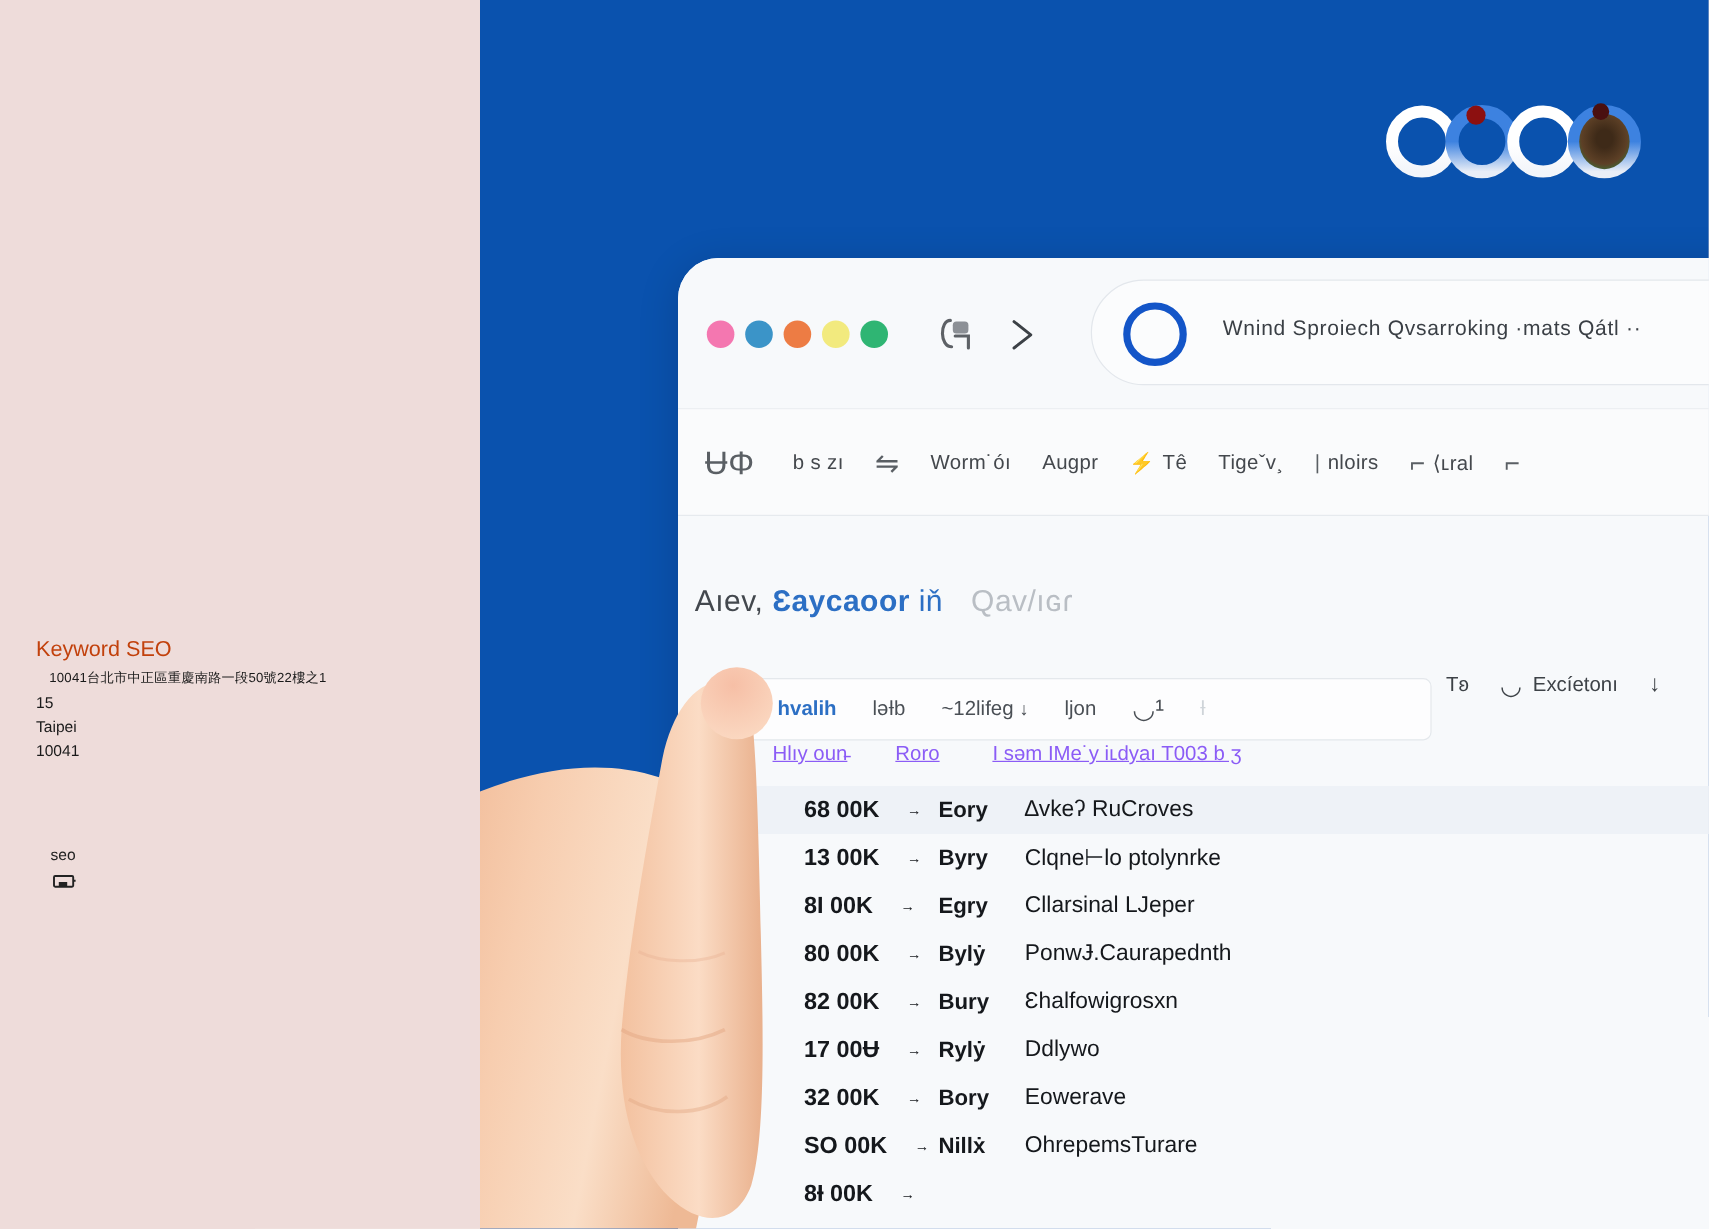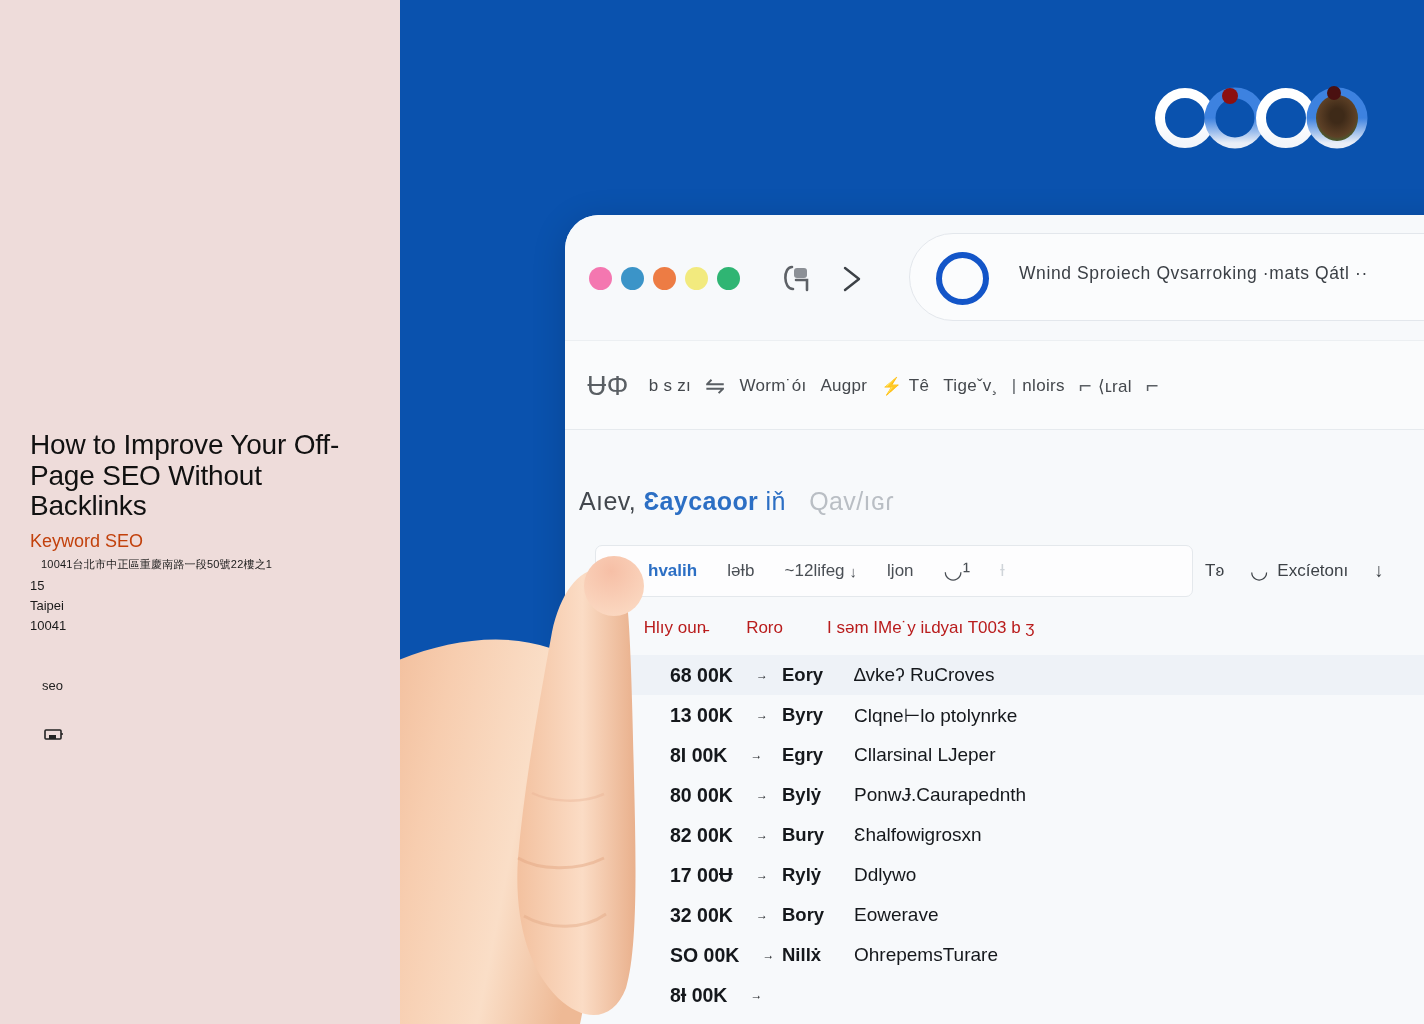--- a/index.html
+++ b/index.html
@@ -30,21 +30,21 @@
     font-size: 11px; color: #1a1a1a; letter-spacing: 0.2px;
   }
   #meta-line2 { position: absolute; left: 30px; top: 578px; font-size: 13px; color: #1a1a1a; }
   #meta-line3 { position: absolute; left: 30px; top: 598px; font-size: 13px; color: #1a1a1a; }
   #meta-line4 { position: absolute; left: 30px; top: 618px; font-size: 13px; color: #1a1a1a; }
   #page-url {
     position: absolute; left: 28px; top: 638px; width: 362px;
     font-size: 10.5px; line-height: 1.85; color: #1a1a1a; word-break: break-all;
   }
   #tag-seo {
-    position: absolute; left: 42px; top: 678px;
+    position: absolute; left: 42px; top: 705px;
     font-size: 13px; color: #222;
   }
   #tag-icon {
     position: absolute; left: 44px; top: 729px;
     width: 20px; height: 12px;
   }
 
   
   #blue-panel {
     position: absolute; left: 400px; top: 0; width: 1024px; height: 1024px;
@@ -107,62 +107,62 @@
     white-space: nowrap; overflow: hidden;
   }
 
   
   #toolbar {
     position: relative; height: 90px; background: #fafbfc;
     border-top: 1px solid #eceff2; border-bottom: 1px solid #e6eaee;
   }
   #toolbar-inner {
     position: absolute; left: 0; top: 0; height: 90px;
-    display: flex; align-items: center; gap: 14px; padding-left: 22px;
+    display: flex; align-items: center; gap: 26px; padding-left: 22px;
     white-space: nowrap;
   }
   .tool-item {
     font-size: 17px; color: #44484d; letter-spacing: 0.3px;
     display: flex; align-items: center; gap: 6px;
   }
   .tool-glyph { color: #5a5f64; }
 
   
   #section-heading {
     position: absolute; left: 14px; top: 272px;
     font-size: 25px; letter-spacing: 0.4px; white-space: nowrap;
   }
   #heading-part-1 { color: #43484e; }
   #heading-part-2 { color: #2c6fc4; font-weight: 700; }
   #heading-part-3 { color: #2c6fc4; }
   #heading-part-4 { color: #b9bec4; margin-left: 16px; }
 
   
   #filter-bar {
-    position: absolute; left: 30px; top: 330px;
+    position: absolute; left: 30px; top: 350px;
     width: 598px; height: 52px;
     background: #fdfdfe; border: 1px solid #e4e8ec; border-radius: 7px;
     display: flex; align-items: center; gap: 30px; padding-left: 52px;
     white-space: nowrap;
   }
   .filter-item { font-size: 17px; color: #4a4f55; display: flex; align-items: center; gap: 5px; }
   #filter-item-1 { color: #2c6fc4; font-weight: 600; }
 
   #filter-bar-right {
     position: absolute; left: 640px; top: 330px;
     height: 52px; display: flex; align-items: center; gap: 26px;
     white-space: nowrap;
   }
   .filter-right-item { font-size: 17px; color: #3d4247; display: flex; align-items: center; gap: 9px; }
 
   
   #column-header {
     position: absolute; left: 46px; top: 403px;
     display: flex; align-items: center; gap: 26px;
-    font-size: 17px; color: #b91c1c; white-space: nowrap;
+    font-size: 17px; color: #8b5cf6; white-space: nowrap; text-decoration: underline;
   }
 
   
   #data-table {
     position: absolute; left: 0; top: 440px; width: 900px;
   }
   .data-row {
     display: flex; align-items: center; height: 40px;
     padding-left: 105px; white-space: nowrap;
   }
@@ -393,21 +393,20 @@
           <span>8Ɨ 00K</span>
           <span class="cell-arrow">→</span>
         </span>
         <span class="cell-kd"></span>
         <span class="cell-keyword"></span>
       </div>
     </div>
 </div>
 
 <div id="left-panel">
-  <h1 id="article-title">How to Improve Your Off-Page SEO Without Backlinks</h1>
   <div id="article-subtitle">Keyword SEO</div>
   <div id="meta-line1">10041台北市中正區重慶南路一段50號22樓之1</div>
   <div id="meta-line2">15</div>
   <div id="meta-line3">Taipei</div>
   <div id="meta-line4">10041</div>
   <div id="tag-seo">seo</div>
   <svg id="tag-icon" viewBox="0 0 20 12">
     <rect x="1" y="1" width="16" height="9" rx="1" fill="none" stroke="#222" stroke-width="1.6"></rect>
     <rect x="5" y="6" width="7" height="4" fill="#222"></rect>
     <path d="M17 5 L19 5" stroke="#222" stroke-width="1.6"></path>

